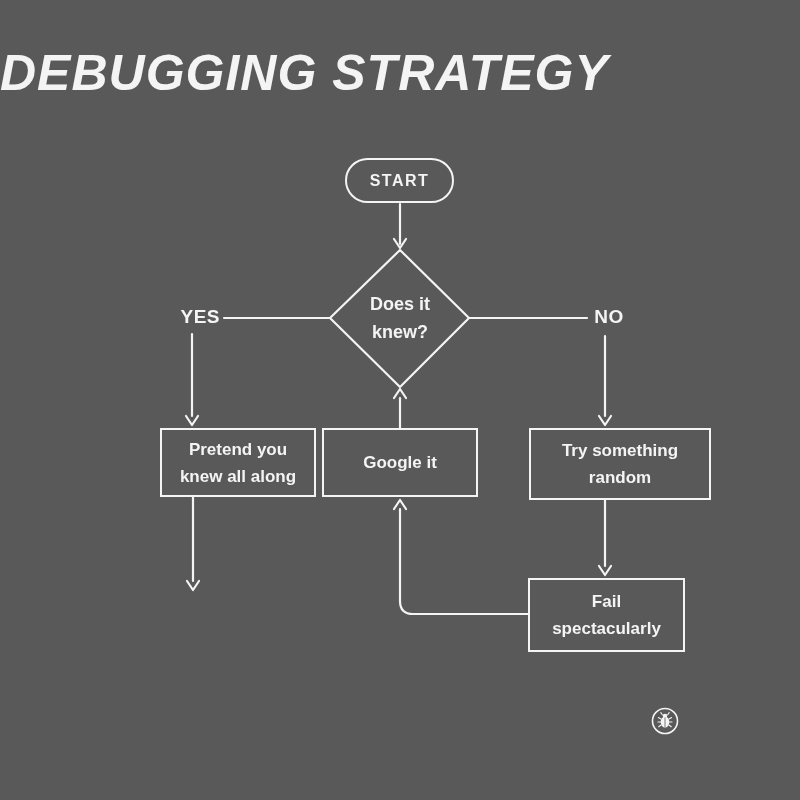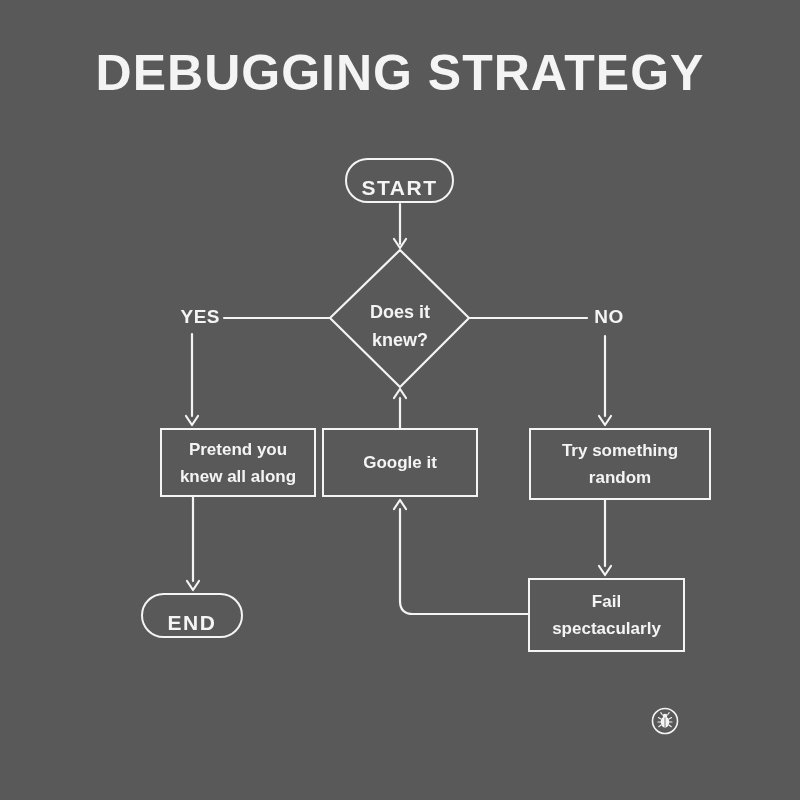--- a/index.html
+++ b/index.html
@@ -15,25 +15,25 @@
     overflow:hidden;
   }
   .canvas{
     position:relative;
     width:800px;height:800px;
     background:var(--bg);
   }
   .title{
     position:absolute;
     left:0;top:44px;width:800px;
-    text-align:center;
     font-size:50px;
     font-weight:bold;
     letter-spacing:1px;
     color:var(--ink);
+    font-style:italic;
   }
   svg.wires{
     position:absolute;left:0;top:0;
     width:800px;height:800px;
     color:var(--ink);
   }
   svg.wires path, svg.wires polyline, svg.wires polygon{
     stroke:currentColor;
     stroke-width:2.2;
     fill:none;
@@ -47,35 +47,34 @@
     align-items:center;
     justify-content:center;
     border:2px solid var(--ink);
     background:var(--bg);
     color:var(--ink);
     font-weight:bold;
     text-align:center;
     line-height:27px;
     font-size:17px;
   }
-  .pill{border-radius:23px;letter-spacing:1.5px;font-size:21px;justify-content:flex-end;}
+  .pill{border-radius:23px;letter-spacing:1.5px;font-size:16px;}
   .start{left:345px;top:158px;width:109px;height:45px;}
   .end{left:141px;top:593px;width:102px;height:45px;}
   .box-pretend{left:116px;top:428px;width:156px;height:69px;margin-left:44px;}
   .box-google{left:322px;top:428px;width:156px;height:69px;}
   .box-random{left:529px;top:428px;width:182px;height:72px;}
   .box-fail{left:528px;top:578px;width:157px;height:74px;}
   .decision-text{
     position:absolute;
     left:325px;top:290px;width:150px;
     text-align:center;
     font-weight:bold;
     font-size:18px;
     line-height:28px;
-    margin-top:8px;
   }
   .branch-label{
     position:absolute;
     top:306px;
     font-weight:bold;
     font-size:19px;
     letter-spacing:0.5px;
   }
   .branch-yes{left:168px;width:52px;text-align:right;}
   .branch-no{left:587px;width:44px;text-align:center;}
@@ -145,23 +144,20 @@
   <div class="node box-random">
     <div>Try something</div>
     <div>random</div>
   </div>
 
   <div class="node box-fail">
     <div>Fail</div>
     <div>spectacularly</div>
   </div>
 
-  <div class="node pill end">
-    <span>END</span>
-  </div>
 
   <div class="logo">
     <svg viewBox="0 0 34 34" width="34" height="34" aria-hidden="true">
       <circle cx="17" cy="17" r="12.5" fill="none" stroke="currentColor" stroke-width="1.6"></circle>
       <g stroke="currentColor" stroke-width="1.1" stroke-linecap="round" fill="none">
         <path d="M14.2 10.5 L12.8 8.6"></path>
         <path d="M19.8 10.5 L21.2 8.6"></path>
         <path d="M12.9 15 L10.4 13.6"></path>
         <path d="M12.7 18 L10 18"></path>
         <path d="M13 21 L10.7 22.7"></path>

